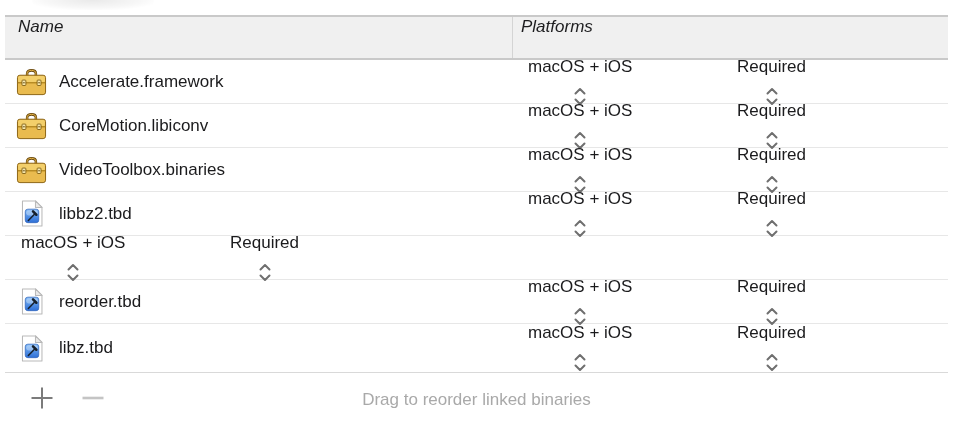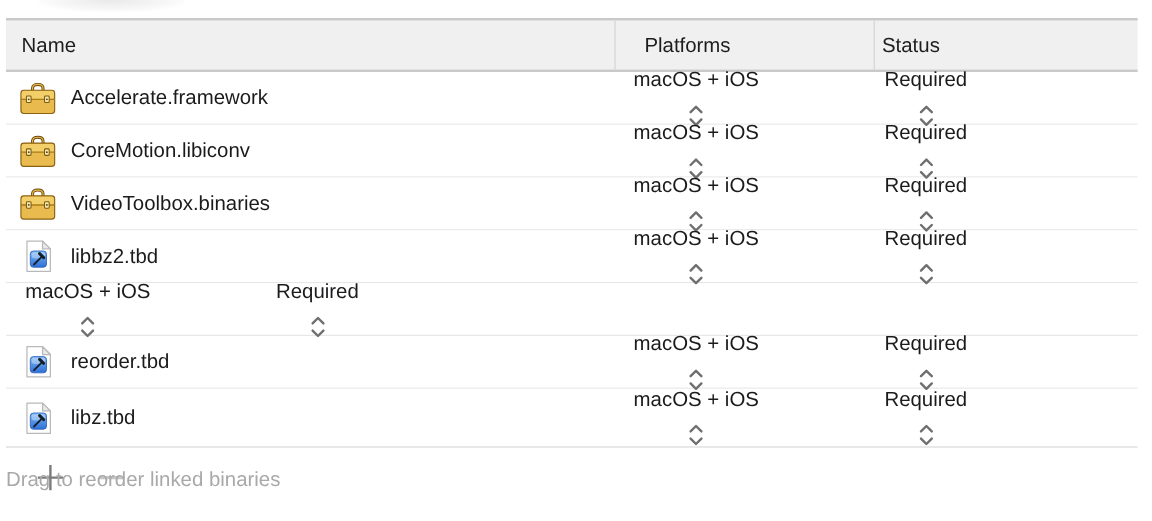--- a/index.html
+++ b/index.html
@@ -41,25 +41,25 @@
     height: 45px;
     box-sizing: border-box;
     background: #f0f0f0;
     border-top: 2px solid #c9c9c9;
     border-bottom: 2px solid #c9c9c9;
     font-size: 17px;
     color: #1d1d1f;
   }
   .th {
     display: flex;
-    align-items: center;
-    box-sizing: border-box;
+    box-sizing: border-box;
+    font-style: italic;
   }
   .th-name      { width: 507px; padding-left: 13px; }
-  .th-platforms { width: 216px; padding-left: 24px;  border-left: 1px solid #d4d4d4; }
+  .th-platforms { width: 216px; padding-left: 8px;  border-left: 1px solid #d4d4d4; }
   .th-status    { flex: 1;      padding-left: 6px;  border-left: 1px solid #d4d4d4; }
 
   
   .row {
     display: flex;
     align-items: center;
     height: 44px;
     box-sizing: border-box;
     border-bottom: 1px solid #e7e7e7;
     font-size: 17px;
@@ -120,42 +120,40 @@
     border: none;
     padding: 0;
   }
   .add-btn    { left: 24px; }
   .remove-btn { left: 75px; }
   .drag-hint {
     position: absolute;
     left: 0;
     right: 0;
     top: 17px;
+    text-align: center;
     font-size: 17px;
     color: #a9a9a9;
   }
 </style>
 </head>
 <body>
 
 <div class="stage">
 
   <div class="top-remnant"></div>
 
   <div class="table">
 
     <div class="thead">
       <div class="th th-name">
         <span>Name</span>
       </div>
       <div class="th th-platforms">
         <span>Platforms</span>
-      </div>
-      <div class="th th-status">
-        <span>Status</span>
       </div>
     </div>
 
     <div class="row">
       <div class="cell-name">
         <span class="icon-box">
           <svg width="31" height="30" viewBox="0 0 32 30">
             <path d="M11.5 9 V6.2 Q11.5 3 16 3 Q20.5 3 20.5 6.2 V9" fill="none" stroke="#6b4a0e" stroke-width="2.6"></path>
             <path d="M11.5 9 V6.2 Q11.5 3 16 3 Q20.5 3 20.5 6.2 V9" fill="none" stroke="#e8b84c" stroke-width="1"></path>
             <rect x="1.5" y="8" width="29" height="20" rx="2.5" fill="#e9bb4f" stroke="#8a6212" stroke-width="1"></rect>

